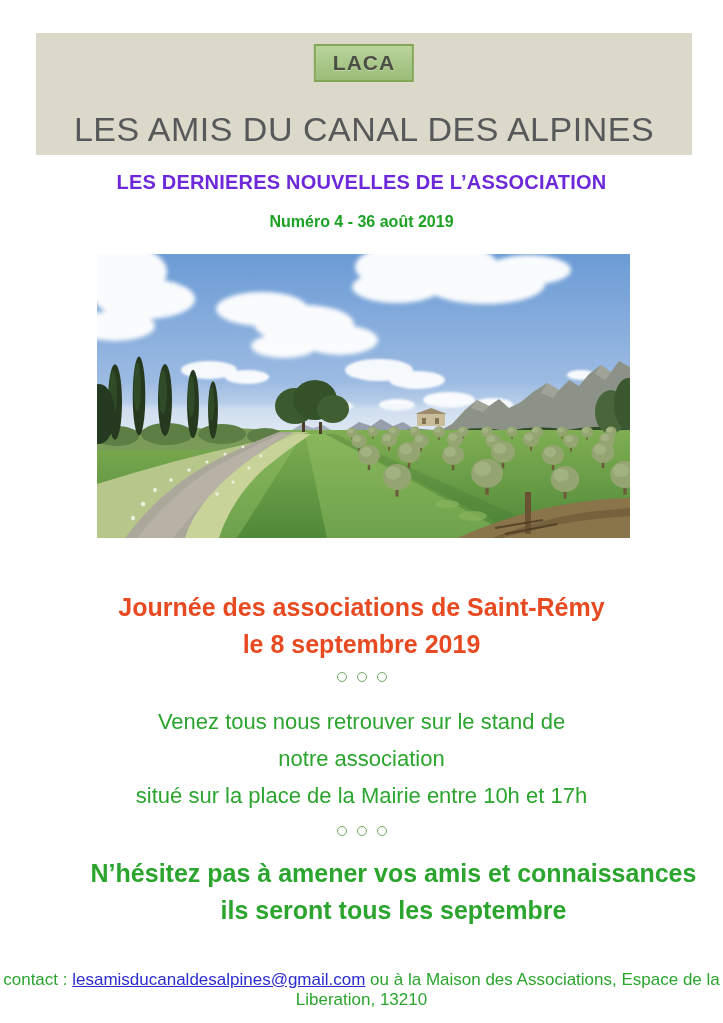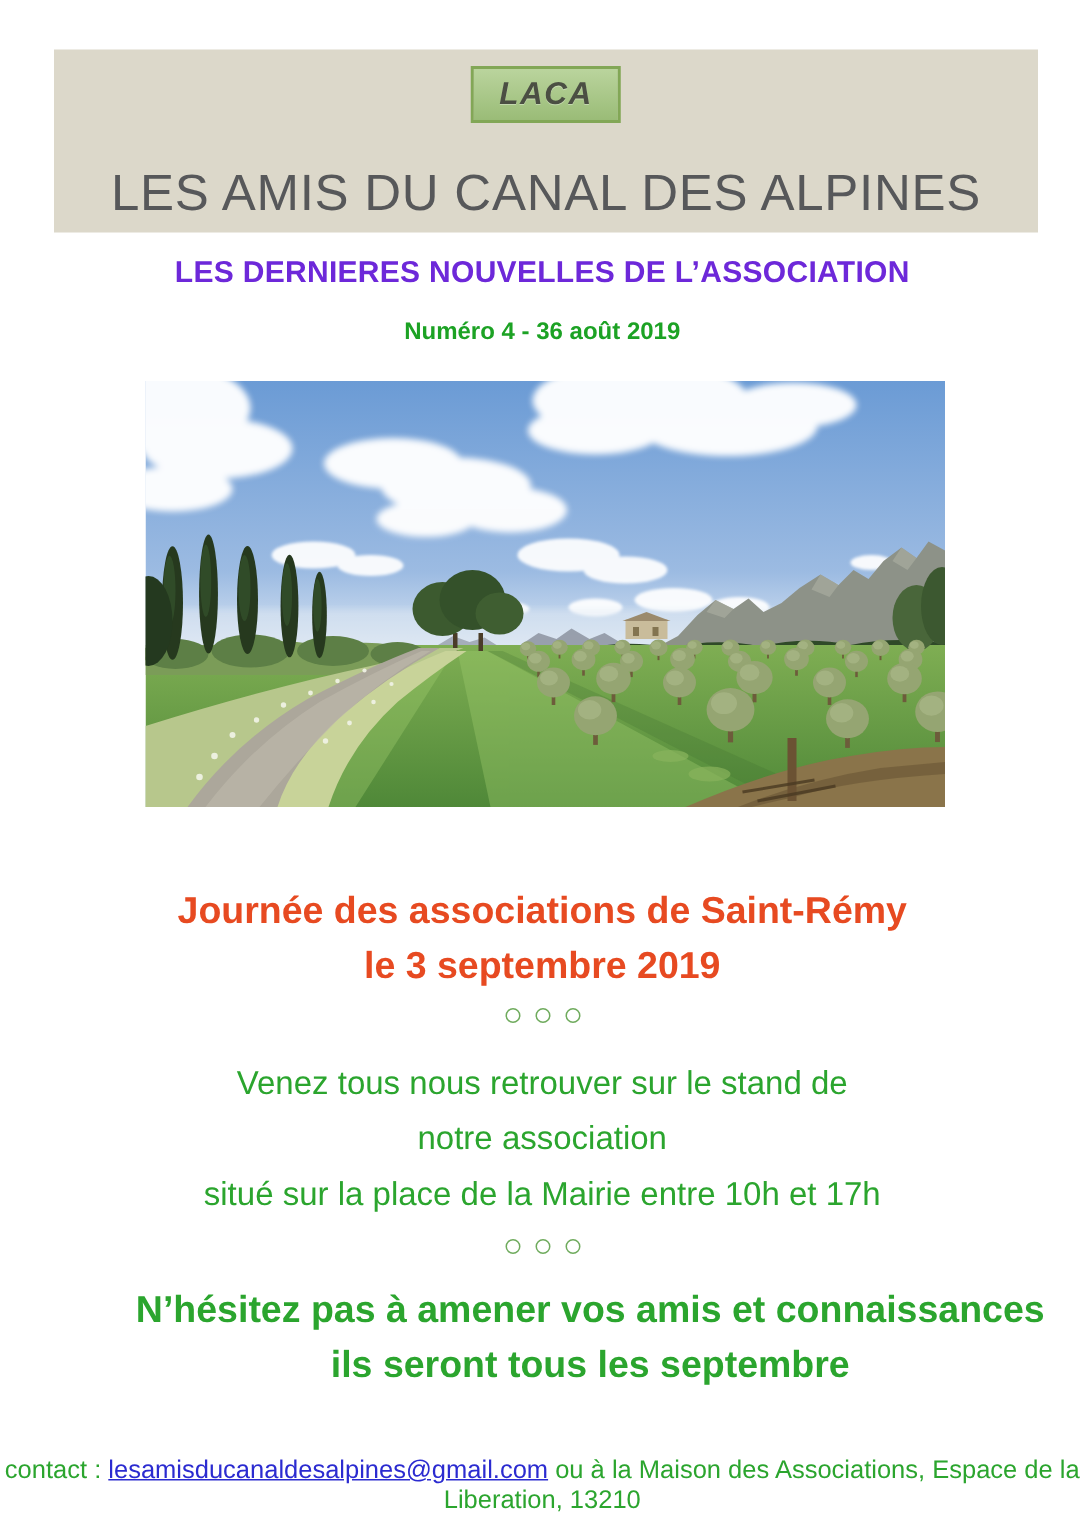--- a/index.html
+++ b/index.html
@@ -12,21 +12,20 @@
     position:absolute;left:36px;top:33px;width:656px;height:122px;
     background:#dcd8ca;
   }
   .laca-badge{
     position:absolute;top:11px;left:50%;transform:translateX(-50%);
     background:linear-gradient(#bad49d,#9abc77);
     border:2px solid #82a756;
     padding:5px 17px;
     font-size:21px;font-weight:bold;letter-spacing:1px;color:#4b4f43;
     text-shadow:0 1px 0 rgba(255,255,255,.35);
-    font-style:italic;
   }
   .banner-title{
     position:absolute;bottom:6px;left:0;width:100%;text-align:center;
     font-size:34px;font-weight:normal;color:#57585a;letter-spacing:.5px;
     white-space:nowrap;
   }
   
   .mast-heading{
     position:absolute;top:171px;left:0;width:100%;text-align:center;
     font-size:20px;font-weight:bold;color:#6d28d9;letter-spacing:.2px;
@@ -262,21 +261,21 @@
       </g>
       <g fill="#89b35c" opacity="0.7">
         <ellipse cx="376" cy="262" rx="14" ry="5"></ellipse>
         <ellipse cx="350" cy="250" rx="12" ry="4"></ellipse>
       </g>
     </svg>
   </div>
 
   <div class="event-title">
     <div>Journée des associations de Saint-Rémy</div>
-    <div>le 3 septembre 2019</div>
+    <div>le 8 septembre 2019</div>
   </div>
 
   <div class="dots dots-1">
     <span class="dot"></span><span class="dot"></span><span class="dot"></span>
   </div>
 
   <div class="invite">
     <div>Venez tous nous retrouver sur le stand de</div>
     <div>notre association</div>
     <div>situé sur la place de la Mairie entre 10h et 17h</div>

